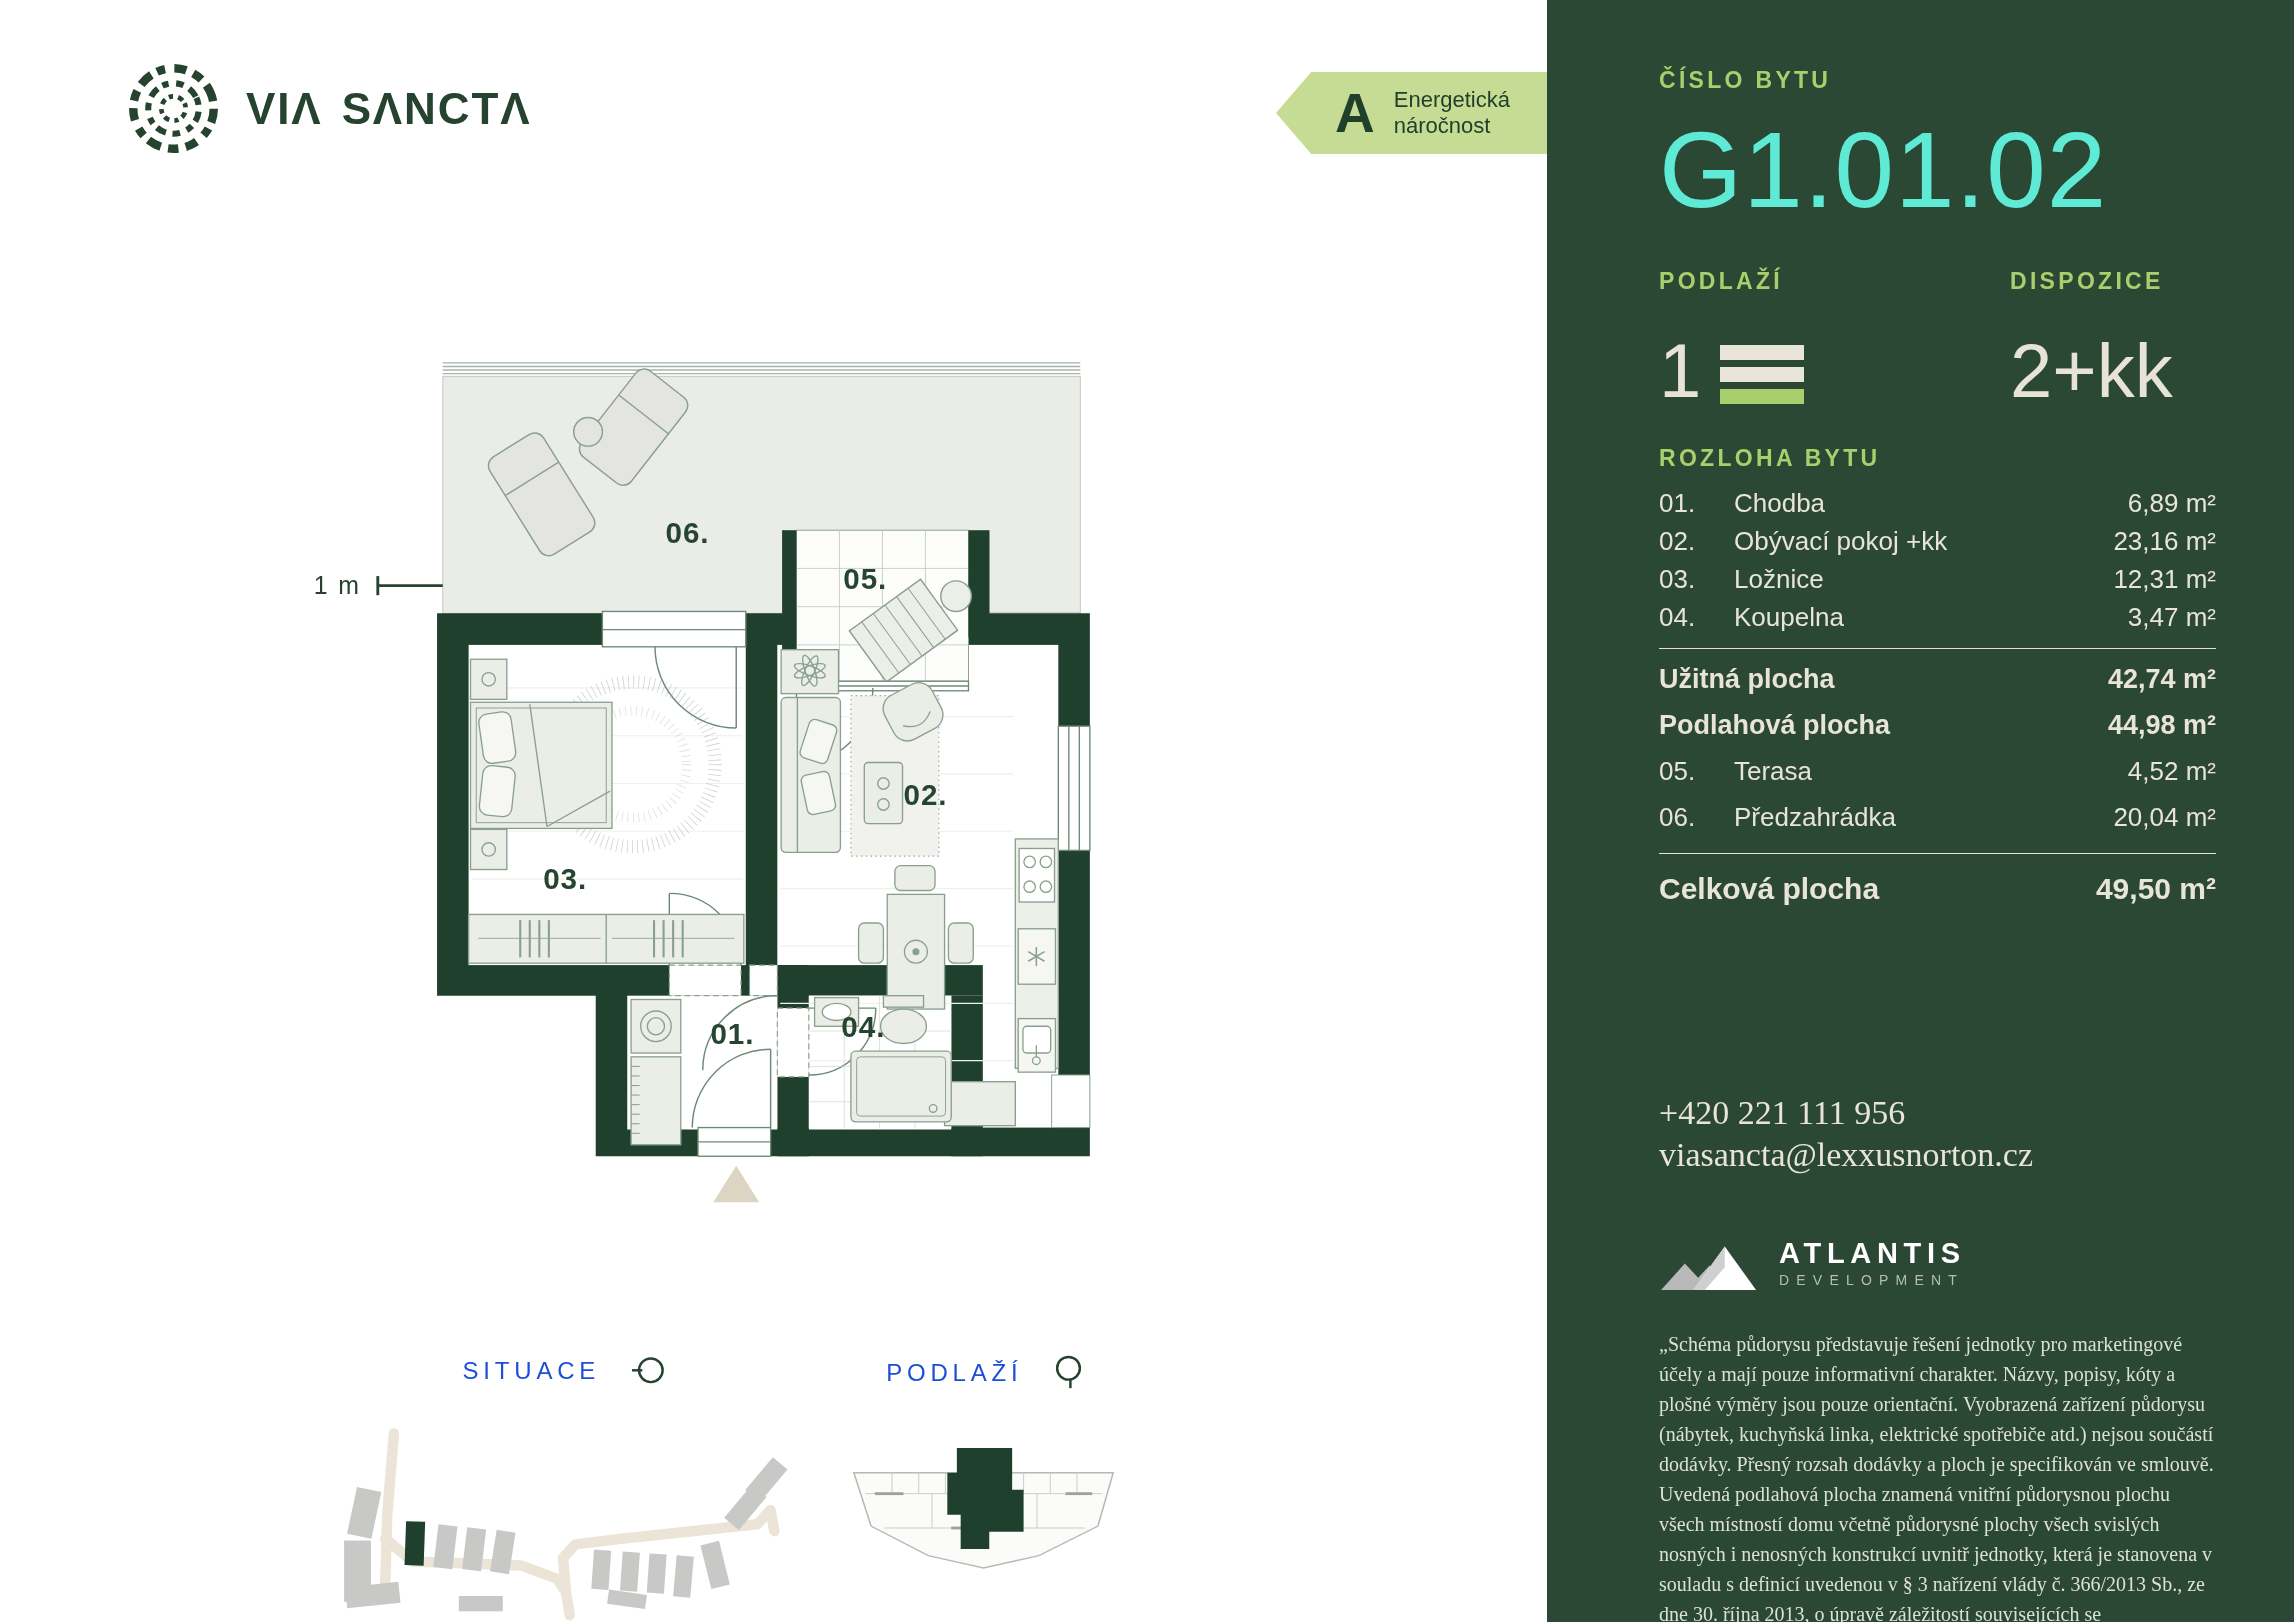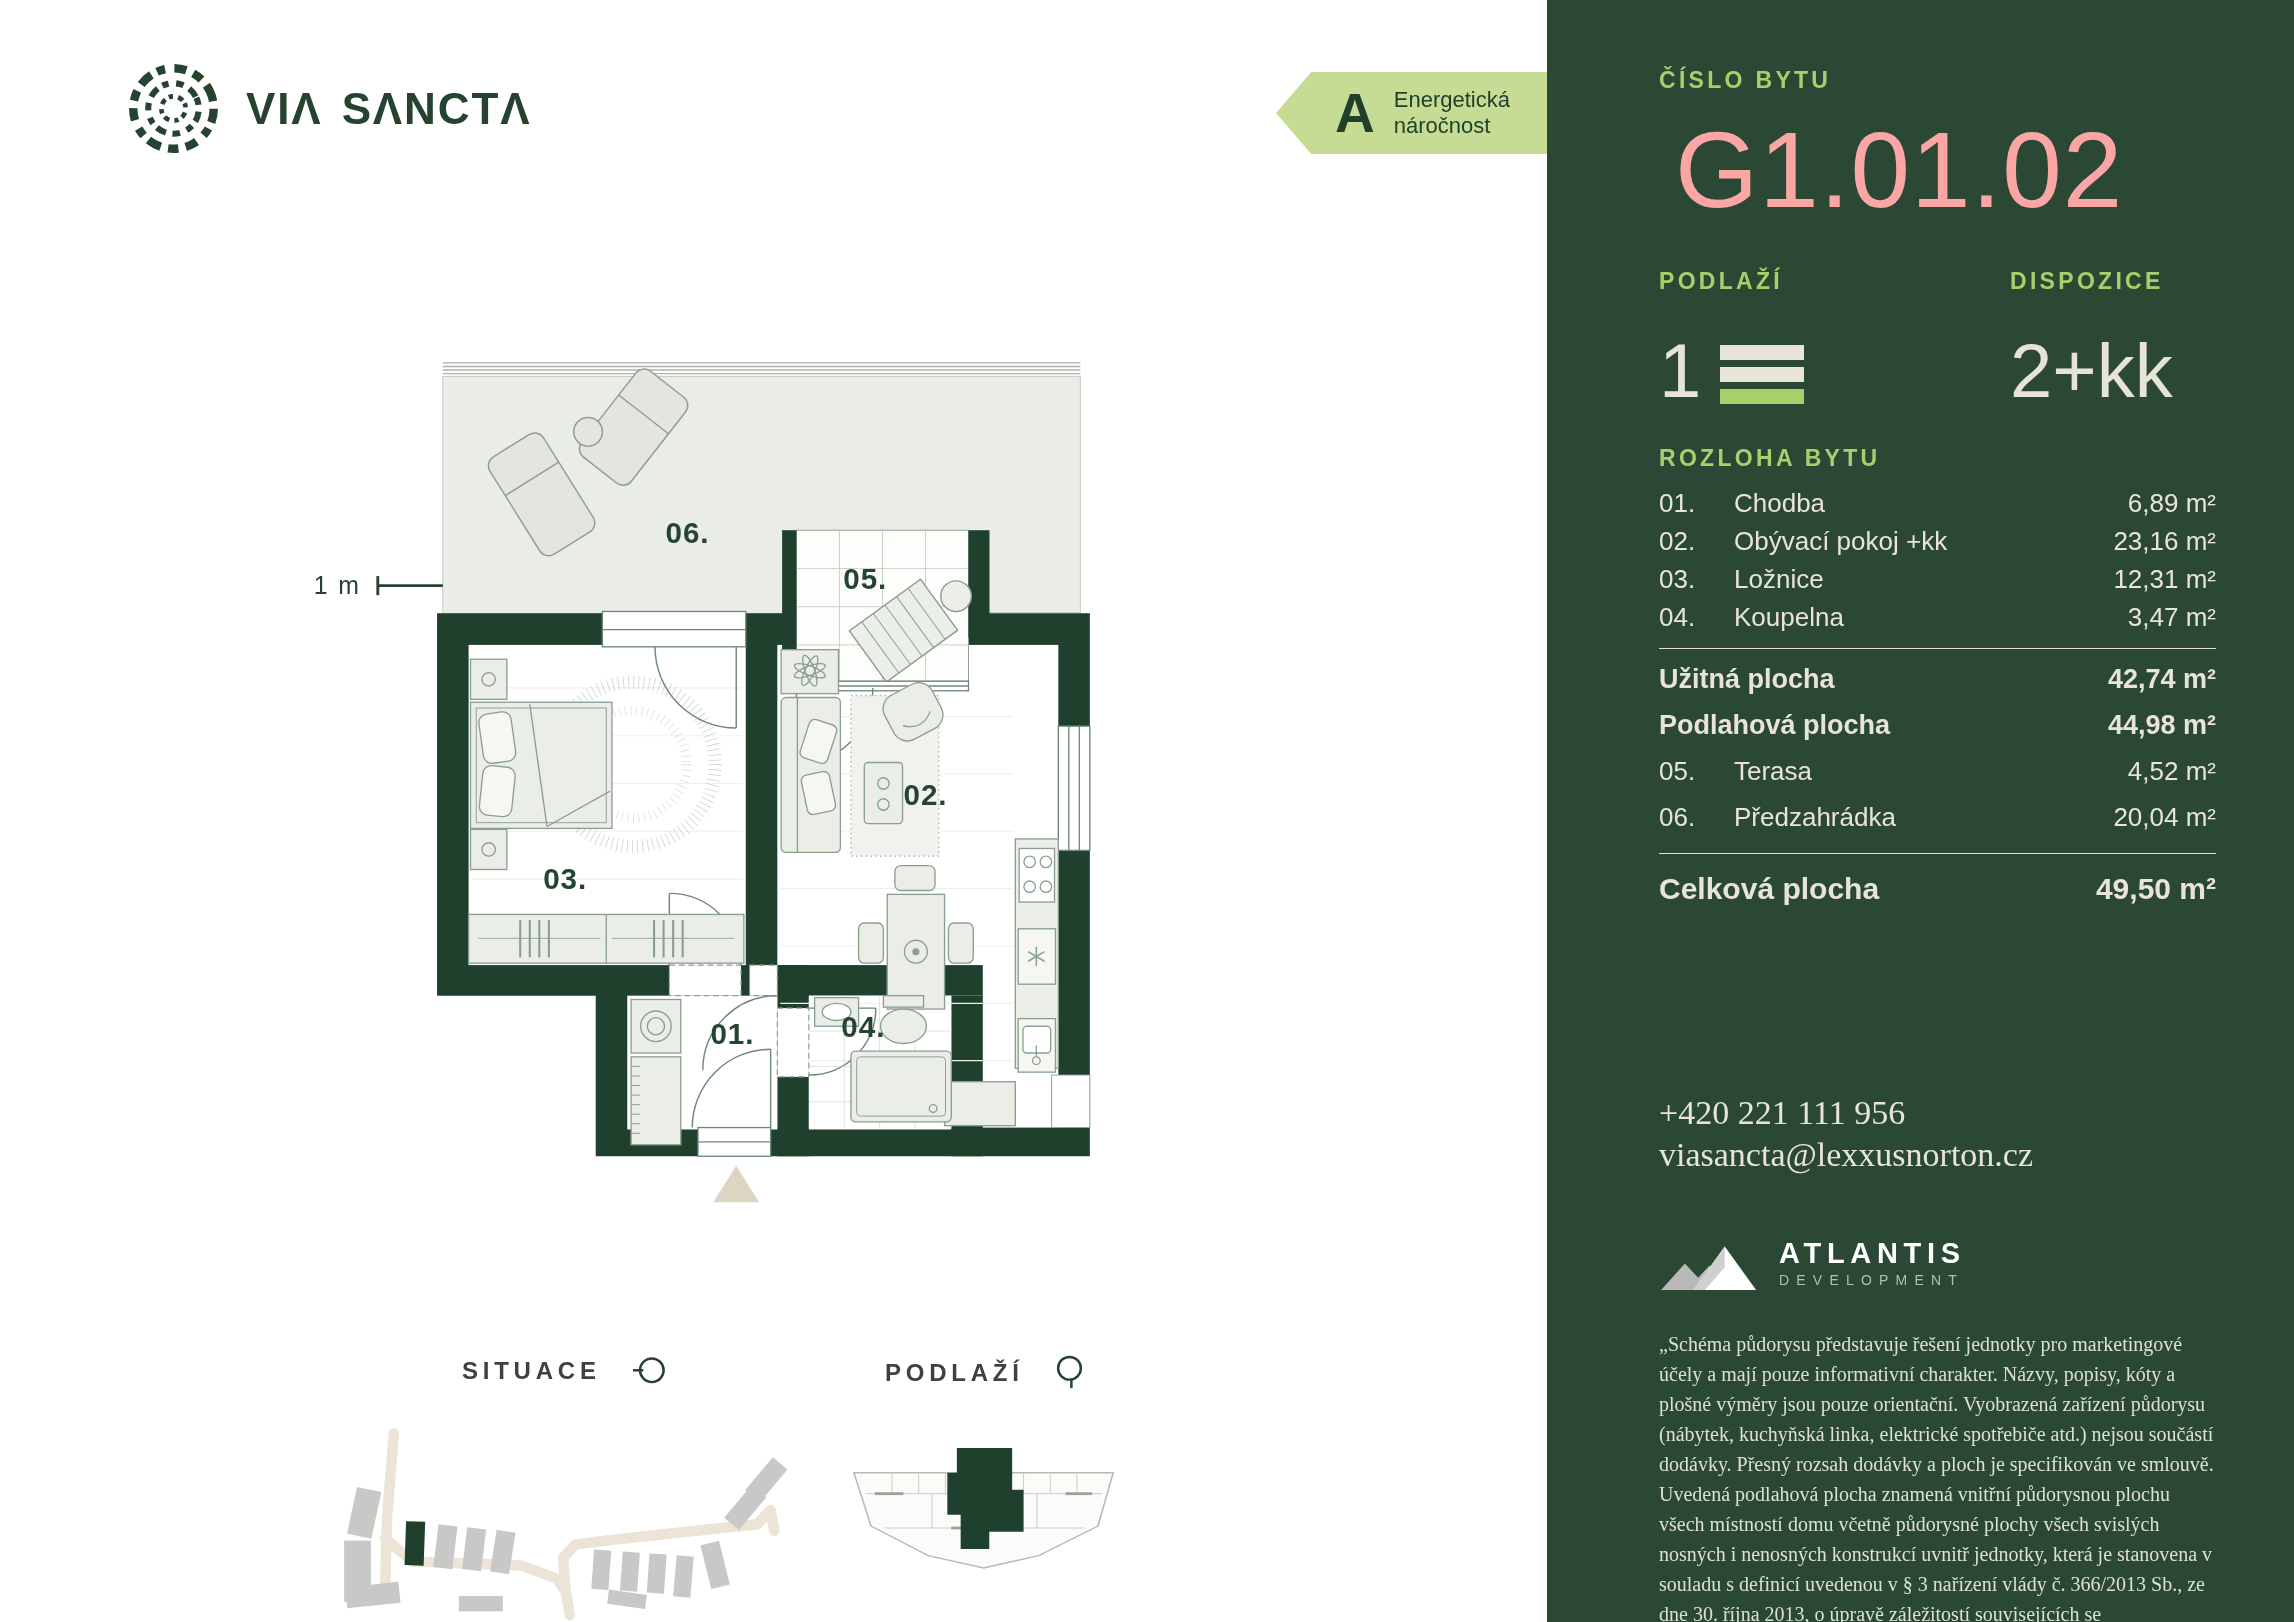--- a/index.html
+++ b/index.html
@@ -16,21 +16,21 @@
   .energy { position:absolute; left:1276px; top:72px; width:271px; height:82px;
     background:#c6dc95; clip-path:polygon(0 50%, 13% 0, 100% 0, 100% 100%, 13% 100%);
     display:flex; align-items:center; }
   .energy-grade { margin-left:59px; font-size:55px; font-weight:700; color:#21402c; line-height:1; }
   .energy-text { margin-left:19px; font-size:22px; line-height:1.18; color:#21402c; }
 
   
   .panel { position:absolute; left:1547px; top:0; width:748px; height:1622px; background:#2b4834; }
   .p-abs { position:absolute; left:112px; width:557px; }
   .green-label { color:#a9cf6d; font-size:23px; font-weight:700; letter-spacing:3.3px; }
-  .unit-number { font-size:107px; font-weight:500; letter-spacing:1px; color:#fca5a5; line-height:1;margin-left:16px; }
+  .unit-number { font-size:107px; font-weight:500; letter-spacing:1px; color:#5eead4; line-height:1; }
   .big-val { font-size:76px; font-weight:500; color:#e8e3d7; line-height:1; }
   .floor-row { display:flex; align-items:center; }
   .bars { display:flex; flex-direction:column; margin-left:19px; }
   .bar { width:84px; height:15.3px; margin-top:6.7px; }
   .bar.cream { background:#e9e4d8; }
   .bar.green { background:#a9cf6d; }
   .trow { display:flex; align-items:center; height:38px; font-size:26px; color:#e9e4d8; }
   .trow .num { width:75px; }
   .trow .name { flex:1; }
   .trow.bold { font-weight:700; font-size:27px; height:46px; }
@@ -38,22 +38,22 @@
   .divider { border-top:1.9px solid #e5e0d4; }
   .contact-serif { font-family:"Liberation Serif", serif; font-size:34px; color:#e9e4d8; line-height:1.24; }
   .contact-web { font-size:32.5px; font-weight:700; color:#e9e4d8; margin-top:7.6px; }
   .atlantis { display:flex; align-items:center; }
   .atlantis-txt { margin-left:17px; }
   .atlantis-name { color:#ffffff; font-size:29px; font-weight:700; letter-spacing:5.7px; line-height:1; }
   .atlantis-sub { color:#b9bcb4; font-size:14px; letter-spacing:7.2px; margin-top:4.8px; }
   .disclaimer { font-family:"Liberation Serif", serif; font-size:20px; line-height:1.5; color:#dce0d6; }
 
   
-  .mini-title { display:flex; align-items:center; justify-content:center; color:#404040;
-    font-size:24px; font-weight:700; letter-spacing:4.8px;gap:16px; }
+  .mini-title { display:flex; align-items:center; justify-content:center; color:#1d4ed8;
+    font-size:24px; font-weight:400; letter-spacing:4.8px;gap:16px; }
   .mini-title svg { margin-left:15.3px; }
   .situace { position:absolute; left:325px; top:1355px; width:478px; }
   .podlazi-map { position:absolute; left:846px; top:1355px; width:277px; }
 
   
   .plan { position:absolute; left:287px; top:315px; }
   .room-label { font-family:"Liberation Sans", sans-serif; font-size:31px; font-weight:600;
     fill:#254531; letter-spacing:1px; }
   .scale-label { font-family:"Liberation Sans", sans-serif; font-size:26px; font-weight:500;
     fill:#25432f; letter-spacing:2px; }

